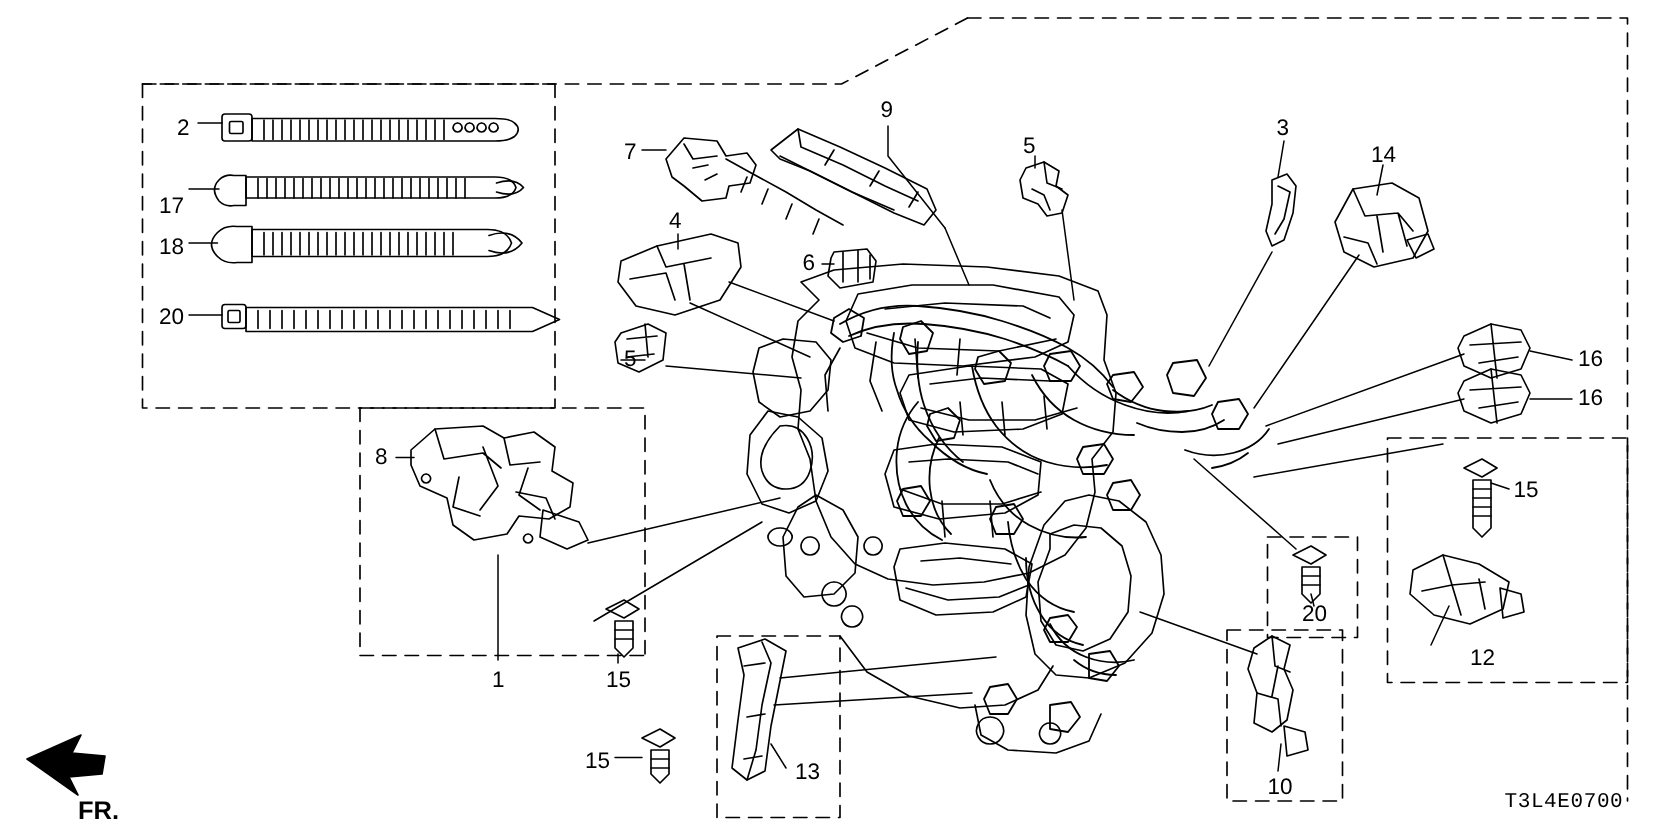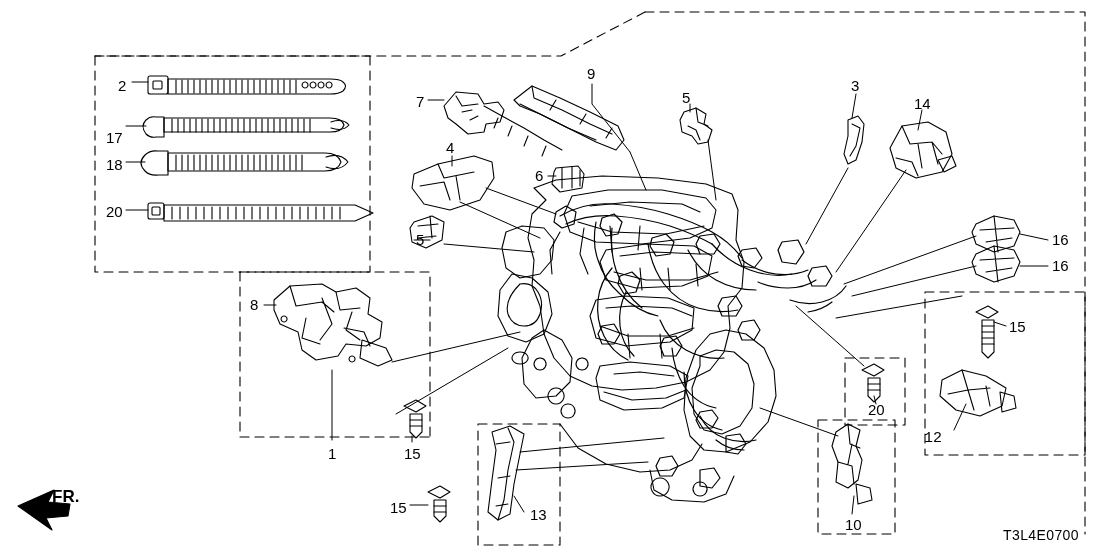--- a/index.html
+++ b/index.html
@@ -25,33 +25,34 @@
   .callout {
     position: absolute;
     font-family: "Liberation Sans", sans-serif;
     font-size: 15px;
     color: #000000;
     white-space: nowrap;
     line-height: 1;
   }
   .partcode {
     position: absolute;
-    font-family: Liberation Sans, sans-serif;
+    font-family: Liberation Mono, monospace;
     font-size: 14px;
     letter-spacing: 0.4px;
     color: #000000;
     white-space: nowrap;
   }
   .fr-label {
     position: absolute;
     font-family: "Liberation Sans", sans-serif;
     font-size: 17px;
     font-weight: bold;
     color: #000000;
     white-space: nowrap;
+    margin-top: 44px;
   }
 </style>
 </head>
 <body>
 
 <div id="diagram-root">
 
   <svg id="diagram-svg" width="1108" height="554" viewBox="0 0 1108 554" fill="none" stroke="#000" stroke-width="1.1" stroke-linecap="round" stroke-linejoin="round">
 
     <g stroke-dasharray="9 6">
@@ -366,21 +367,21 @@
   <div class="callout" style="left:682px; top:90px;">5</div>
   <div class="callout" style="left:851px; top:78px;">3</div>
   <div class="callout" style="left:914px; top:96px;">14</div>
   <div class="callout" style="left:446px; top:140px;">4</div>
   <div class="callout" style="left:535px; top:168px;">6</div>
   <div class="callout" style="left:416px; top:232px;">5</div>
   <div class="callout" style="left:1052px; top:232px;">16</div>
   <div class="callout" style="left:1052px; top:258px;">16</div>
   <div class="callout" style="left:250px; top:297px;">8</div>
   <div class="callout" style="left:1009px; top:319px;">15</div>
-  <div class="callout" style="left:924px; top:431px;font-family:Liberation Mono, monospace;">12</div>
+  <div class="callout" style="left:980px; top:431px;">12</div>
   <div class="callout" style="left:868px; top:402px;">20</div>
   <div class="callout" style="left:328px; top:446px;">1</div>
   <div class="callout" style="left:404px; top:446px;">15</div>
   <div class="callout" style="left:390px; top:500px;">15</div>
   <div class="callout" style="left:530px; top:507px;">13</div>
   <div class="callout" style="left:845px; top:517px;">10</div>
 
   <div class="fr-label" style="left:52px; top:487px;">FR.</div>
 
   <div class="partcode" style="left:1003px; top:527px;">T3L4E0700</div>

